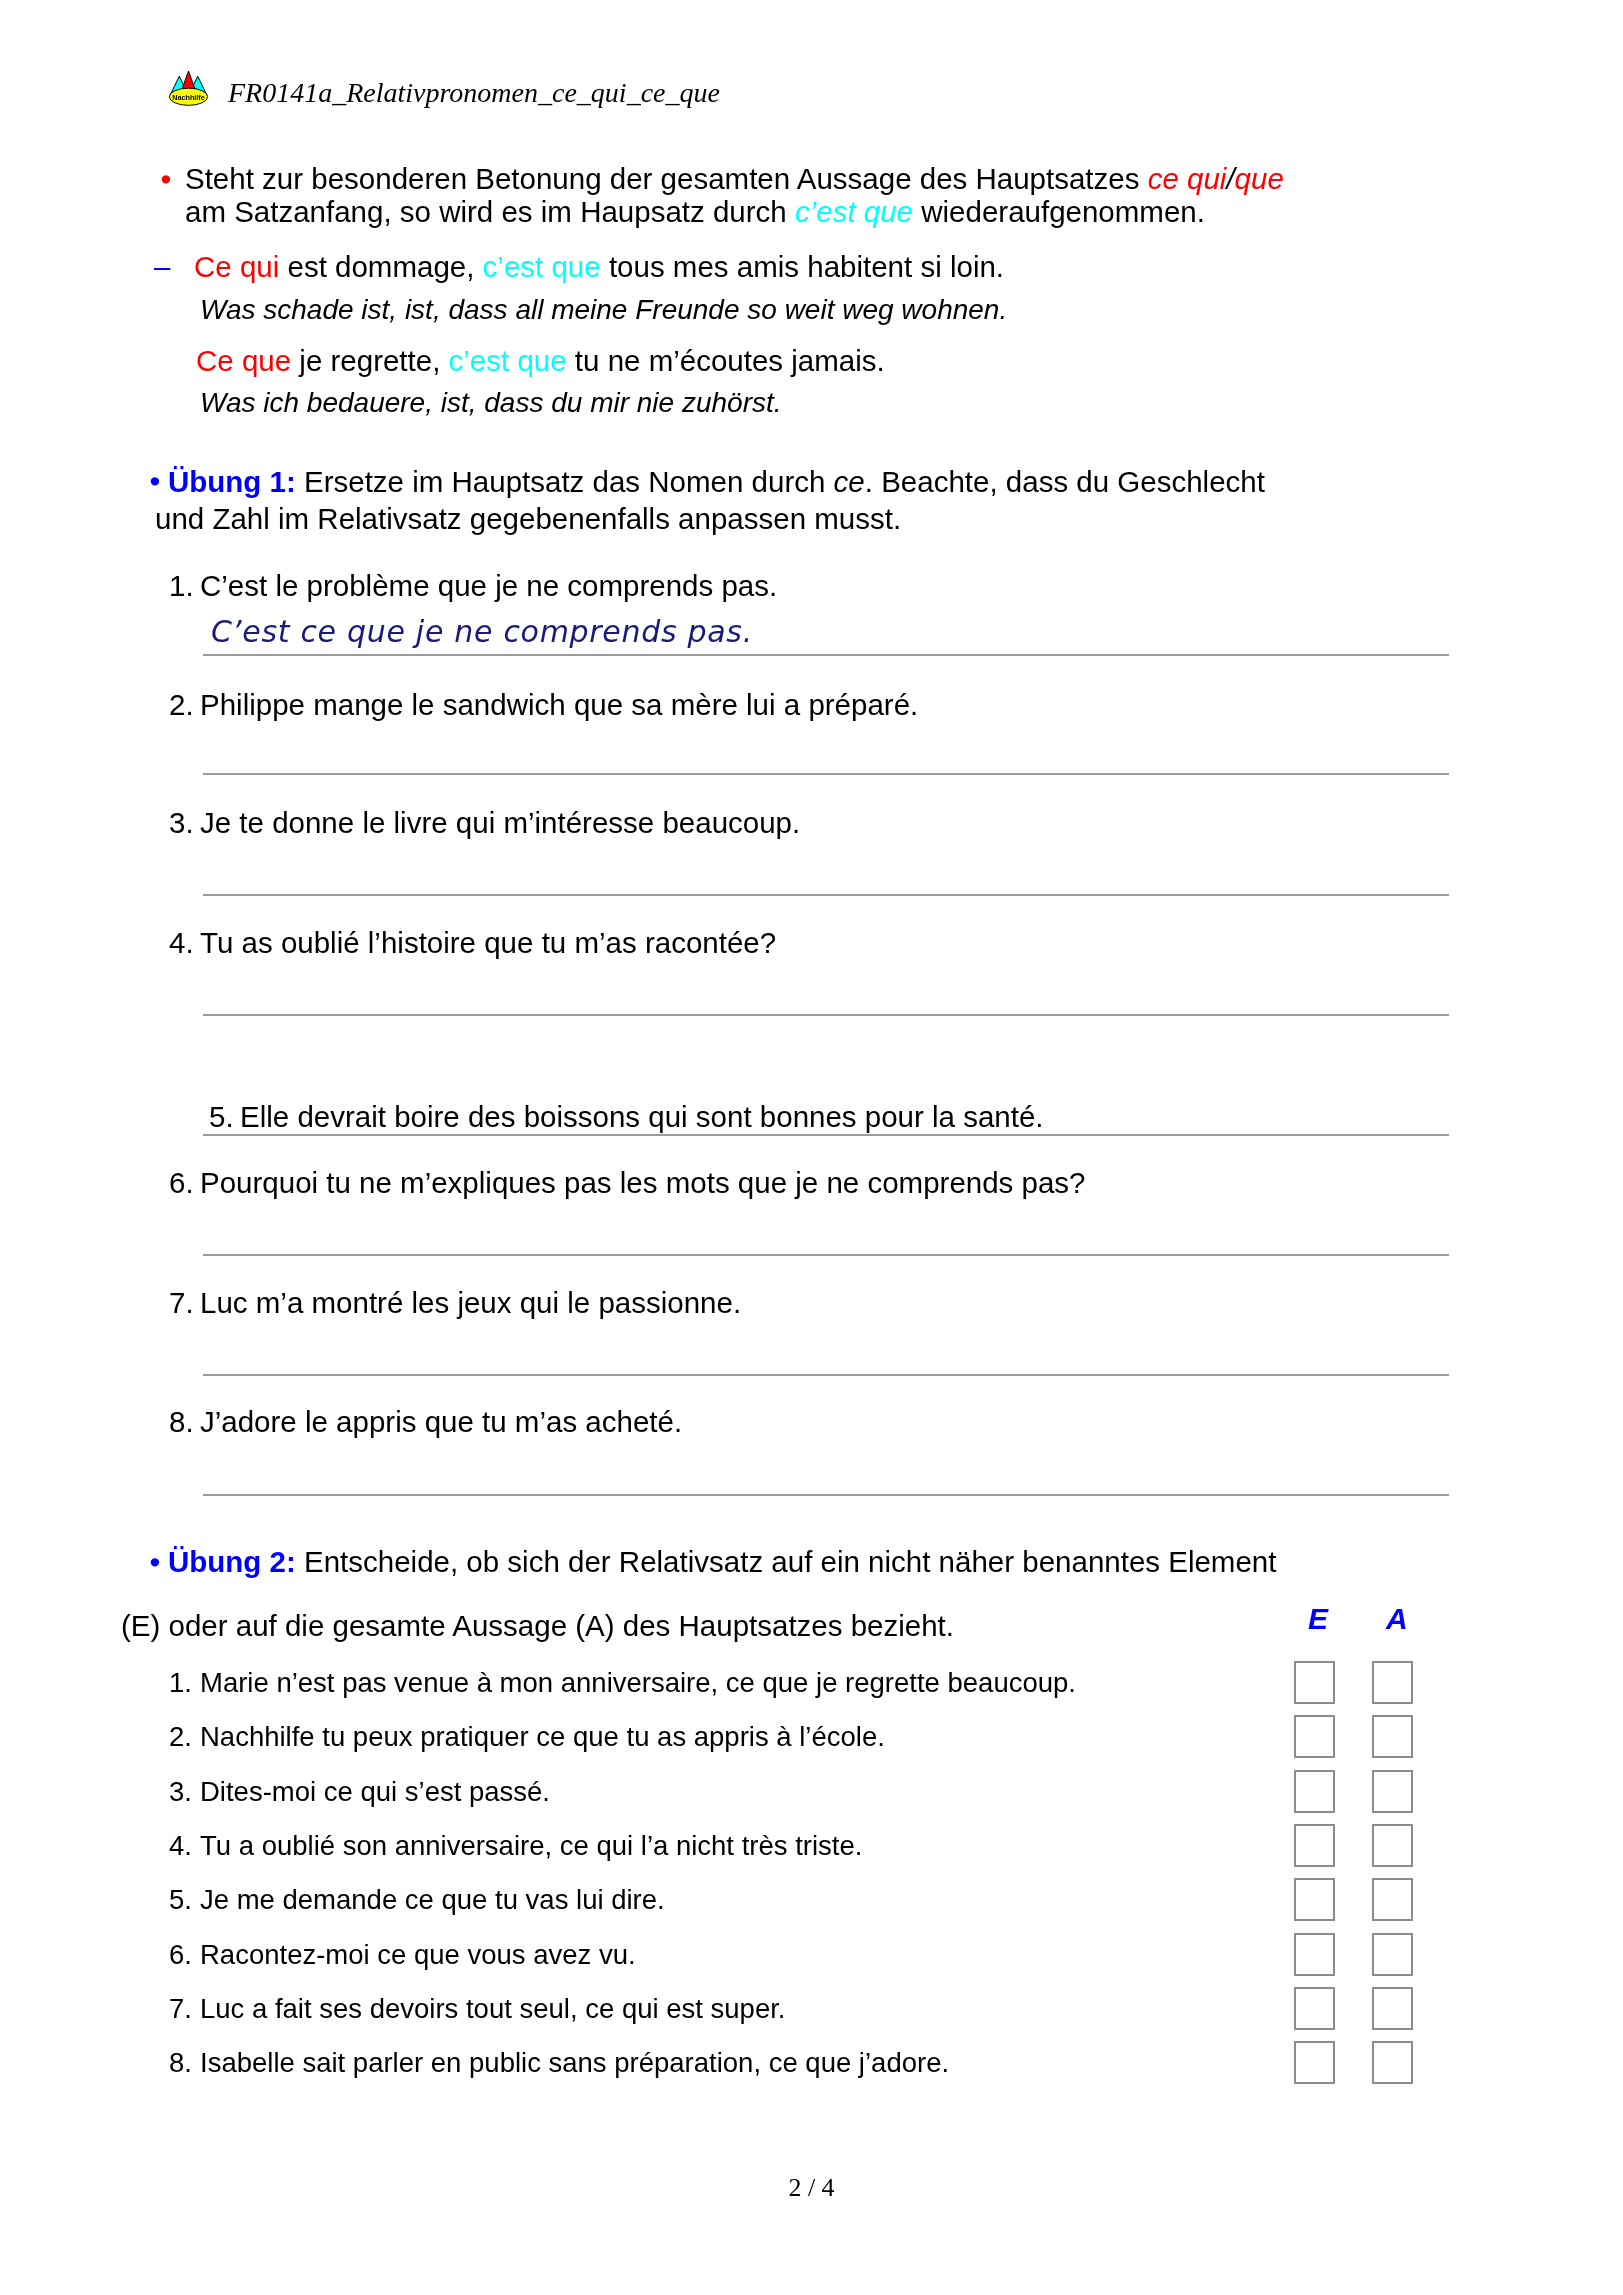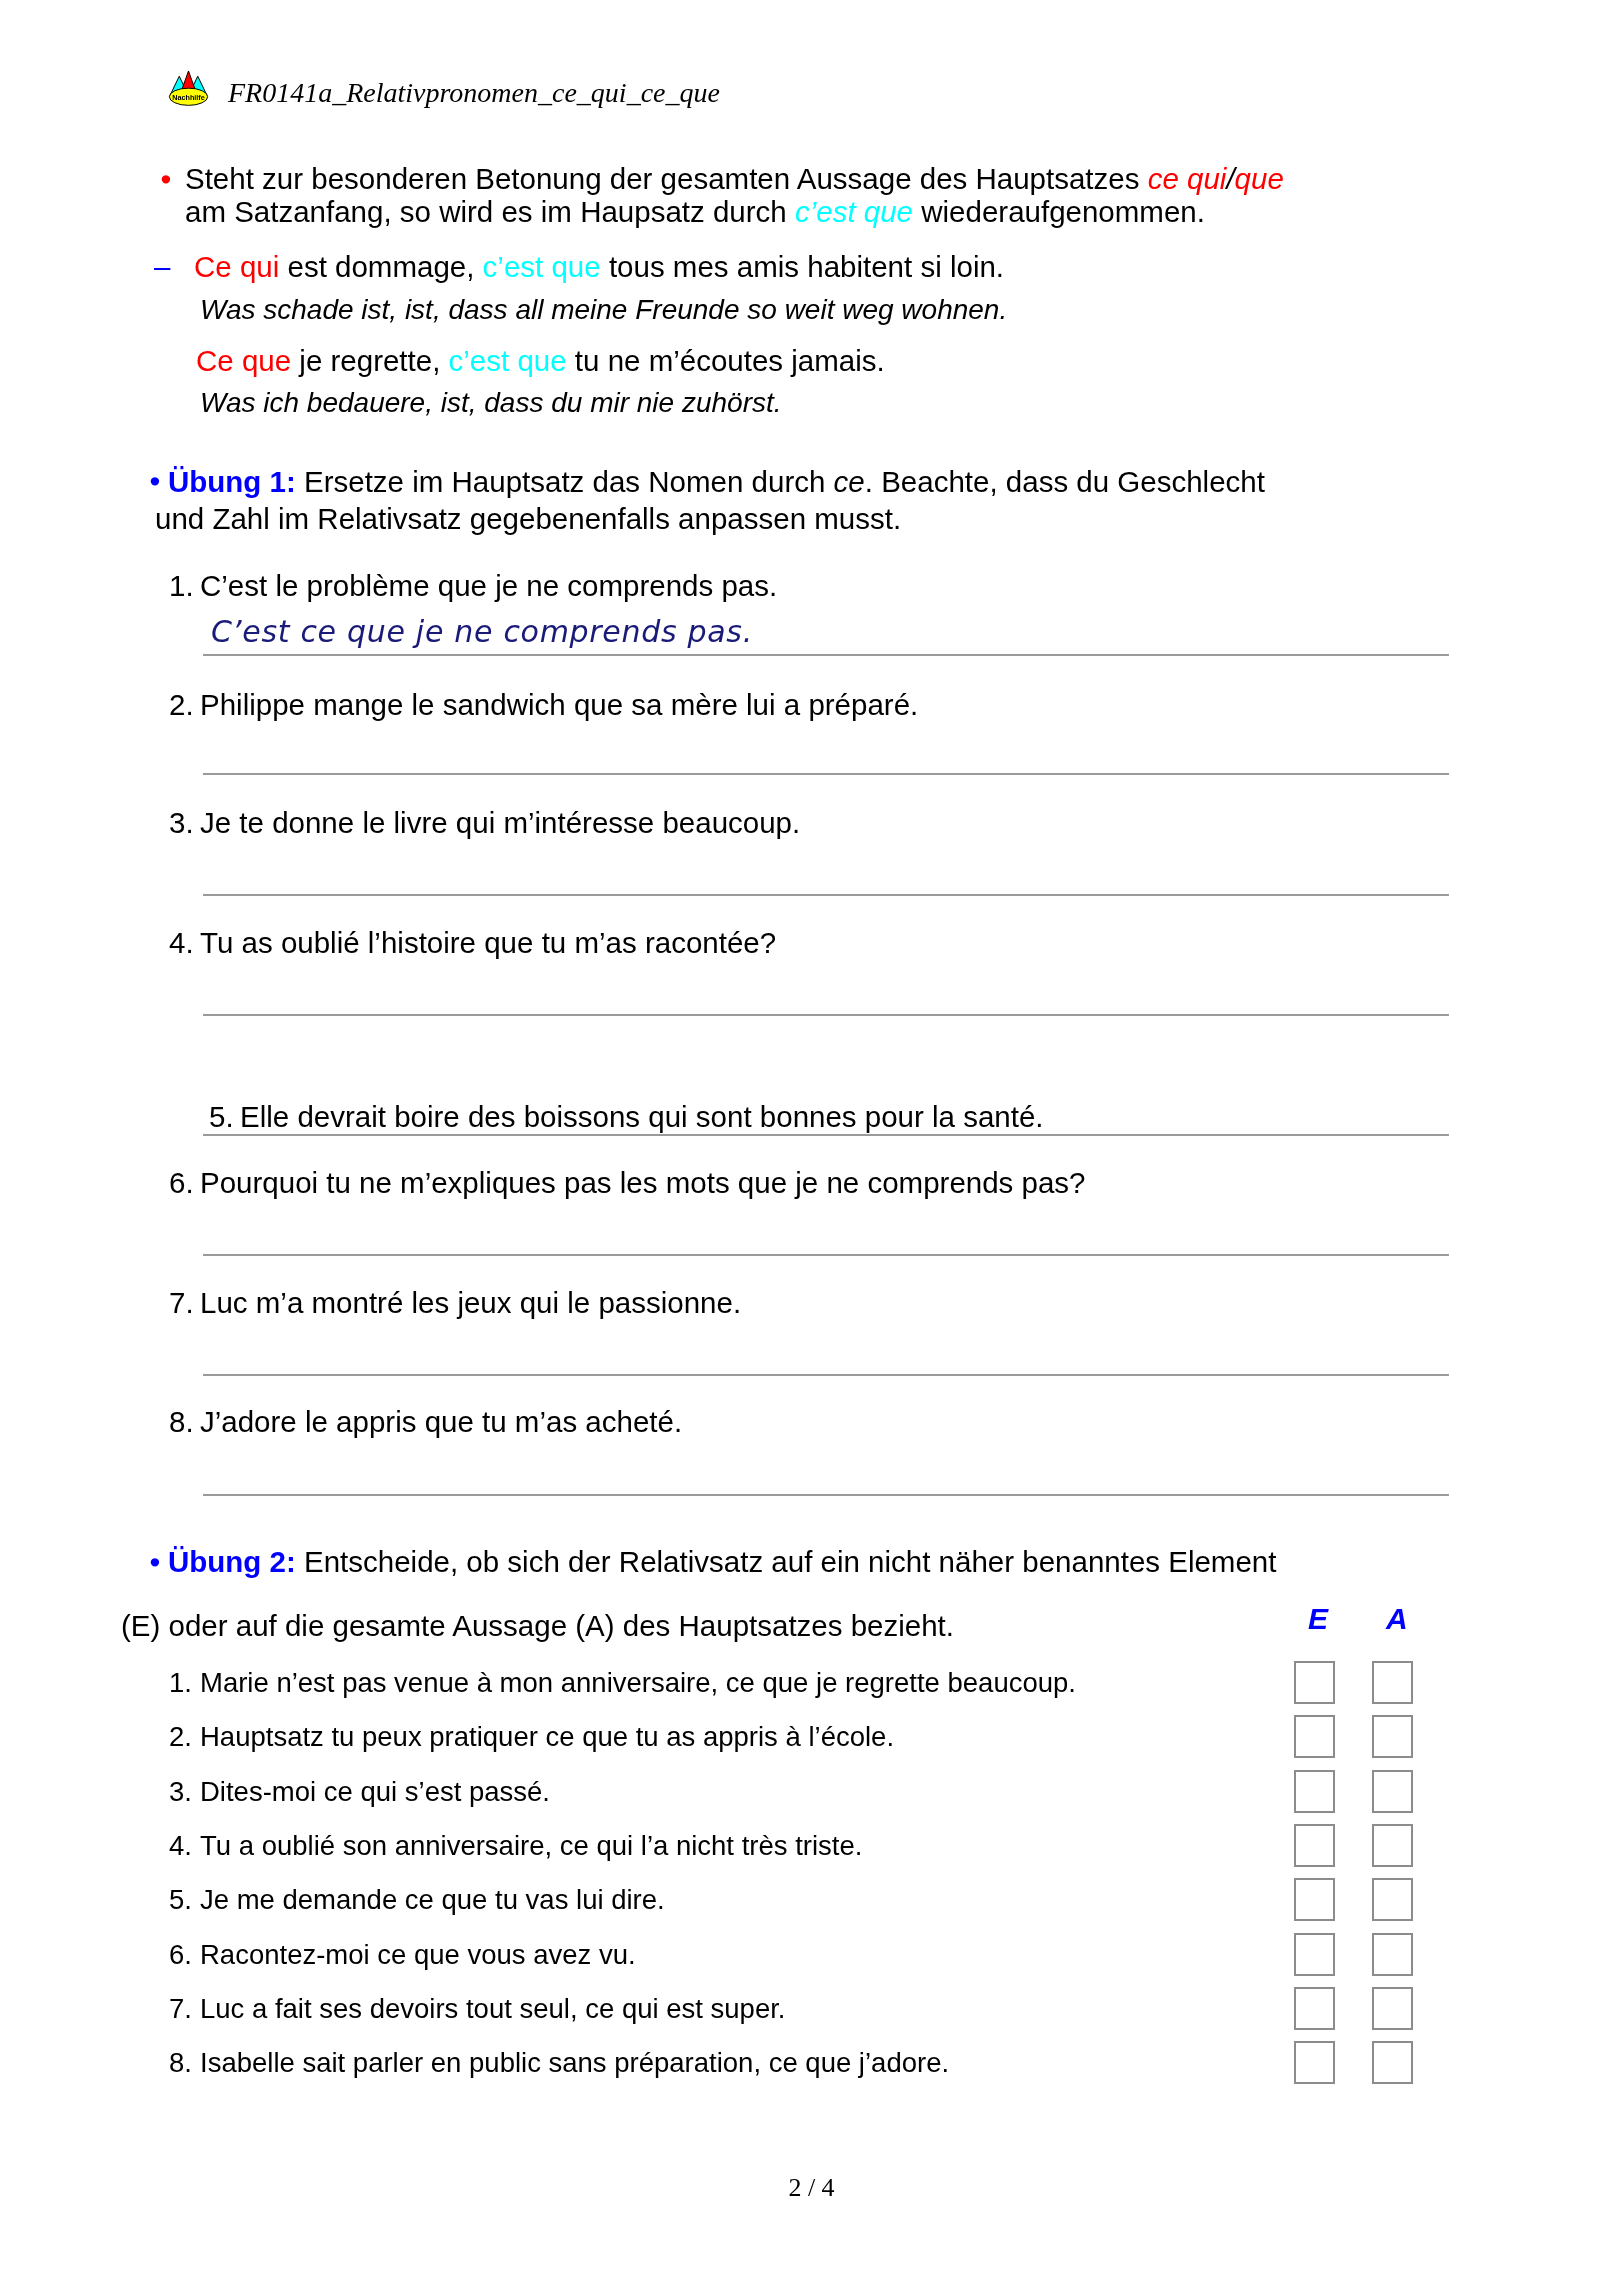--- a/index.html
+++ b/index.html
@@ -120,21 +120,21 @@
   <span class="ea" style="left:1386px;">A</span>
 
   <div class="u2row t42" style="top:1656px;">
     <span class="num">1.</span>
       <span>Marie n’est pas venue à mon anniversaire, ce que je regrette beaucoup.</span>
     <span class="cb e"></span>
       <span class="cb a"></span>
   </div>
   <div class="u2row t42" style="top:1710px;">
     <span class="num">2.</span>
-      <span>Hauptsatz tu peux pratiquer ce que tu as appris à l’école.</span>
+      <span>Nachhilfe tu peux pratiquer ce que tu as appris à l’école.</span>
     <span class="cb e"></span>
       <span class="cb a"></span>
   </div>
   <div class="u2row t42" style="top:1765px;">
     <span class="num">3.</span>
       <span>Dites-moi ce qui s’est passé.</span>
     <span class="cb e"></span>
       <span class="cb a"></span>
   </div>
   <div class="u2row t42" style="top:1819px;">

